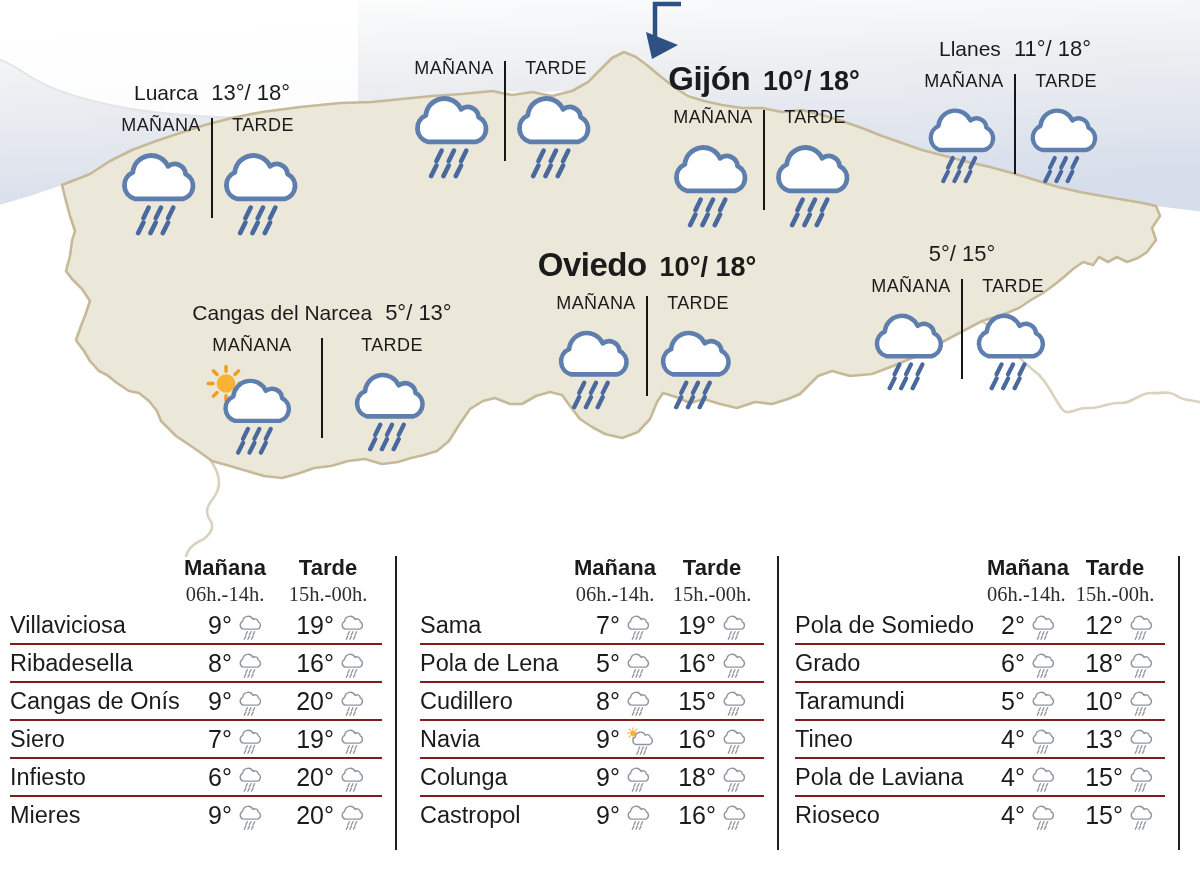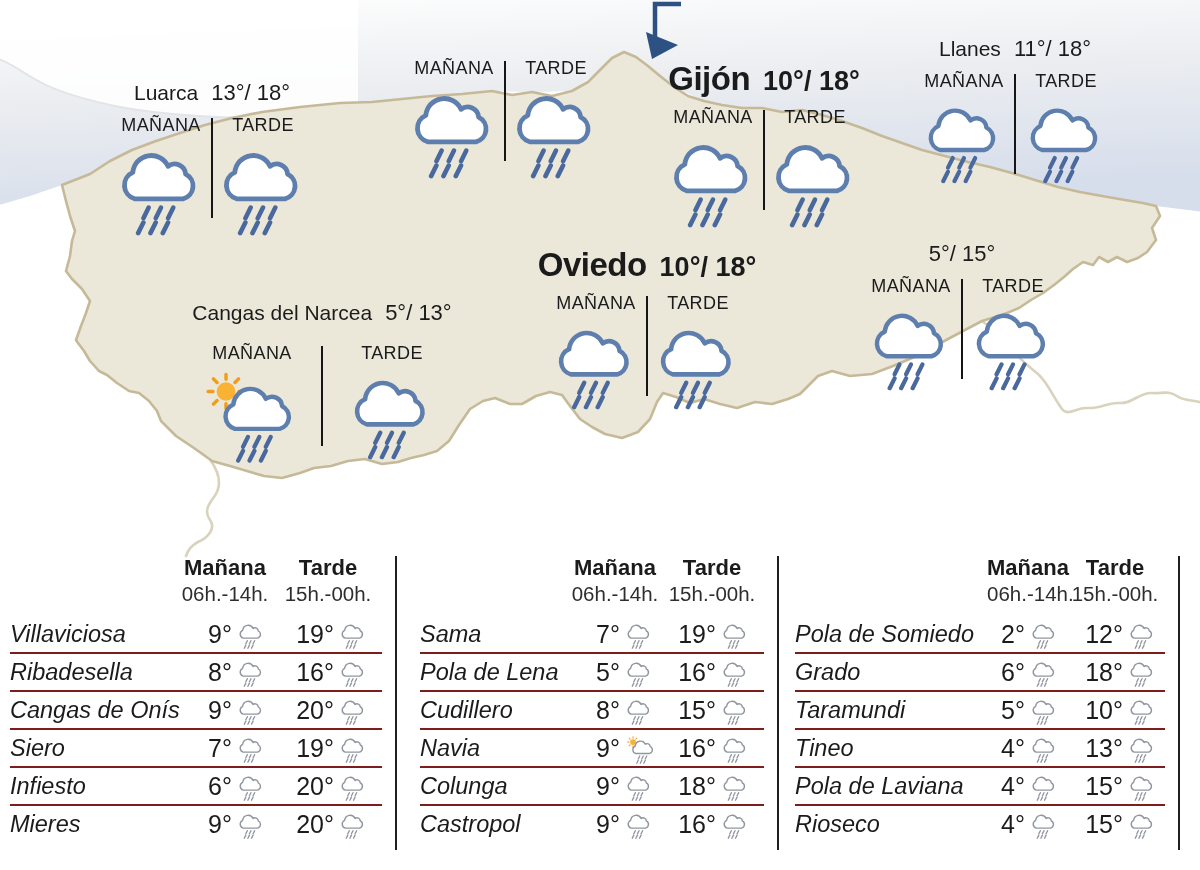--- a/index.html
+++ b/index.html
@@ -9,44 +9,44 @@
 
   
   .city{position:absolute;width:202px;display:flex;flex-direction:column;align-items:center;}
   .city-title{white-space:nowrap;display:flex;align-items:baseline;gap:13px;margin-bottom:9px;}
   .city-name{font-size:21px;}
   .city-temps{font-size:22px;}
   .city.em .city-name{font-size:33px;font-weight:700;letter-spacing:-.5px;}
   .city.em .city-temps{font-size:27px;font-weight:700;}
   .periods{display:flex;align-items:flex-start;}
   .period{width:100px;display:flex;flex-direction:column;align-items:center;}
-  #city-cangas{width:280px;gap:8px;}
+  #city-cangas{width:280px;}
   #city-cangas .period{width:138px;}
   .plabel{font-size:18px;letter-spacing:.4px;}
   .pdivider{width:2px;height:100px;background:#161616;margin-top:3px;}
   .period .wi{margin-top:8px;display:block;}
 
   
   .wi{display:inline-block;--cloud-stroke:#5e7fae;--rain-stroke:#49699e;--cloud-fill:#ffffff;}
   .wi.gray{--cloud-stroke:#9096a0;--rain-stroke:#9096a0;}
 
   
   .tgroup{position:absolute;top:555px;}
   #tg1{left:10px;width:372px;}
   #tg2{left:420px;width:344px;}
   #tg3{left:795px;width:370px;}
   .trow{display:grid;align-items:center;height:36px;}
   #tg1 .trow{grid-template-columns:166px 62px 36px 66px 42px;}
   #tg2 .trow{grid-template-columns:150px 56px 34px 62px 42px;}
   #tg3 .trow{grid-template-columns:192px 44px 34px 64px 36px;}
   .thead{height:26px;font-weight:700;font-size:22px;}
-  .tsub{height:26px;font-size:20.5px;color:#2e2e2e;margin-bottom:9px;}
+  .tsub{height:26px;font-size:20.5px;color:#2e2e2e;font-family:Liberation Serif, serif;}
   .thead span,.tsub span{text-align:center;white-space:nowrap;}
   .r + .r{border-top:2px solid #7f1d1d;}
-  .cname{font-size:23.5px;white-space:nowrap;font-style:italic;}
+  .cname{font-size:23.5px;white-space:nowrap;}
   .ctemp{font-size:25px;text-align:right;padding-right:6px;}
   .cicon{display:flex;align-items:center;justify-content:flex-start;padding-top:3px;}
   .vrule{position:absolute;top:556px;height:294px;width:2px;background:#1f1f1f;}
   #vr1{left:395px;} #vr2{left:777px;} #vr3{left:1178px;}
 </style>
 </head>
 <body>
 
 <div class="canvas">
 

